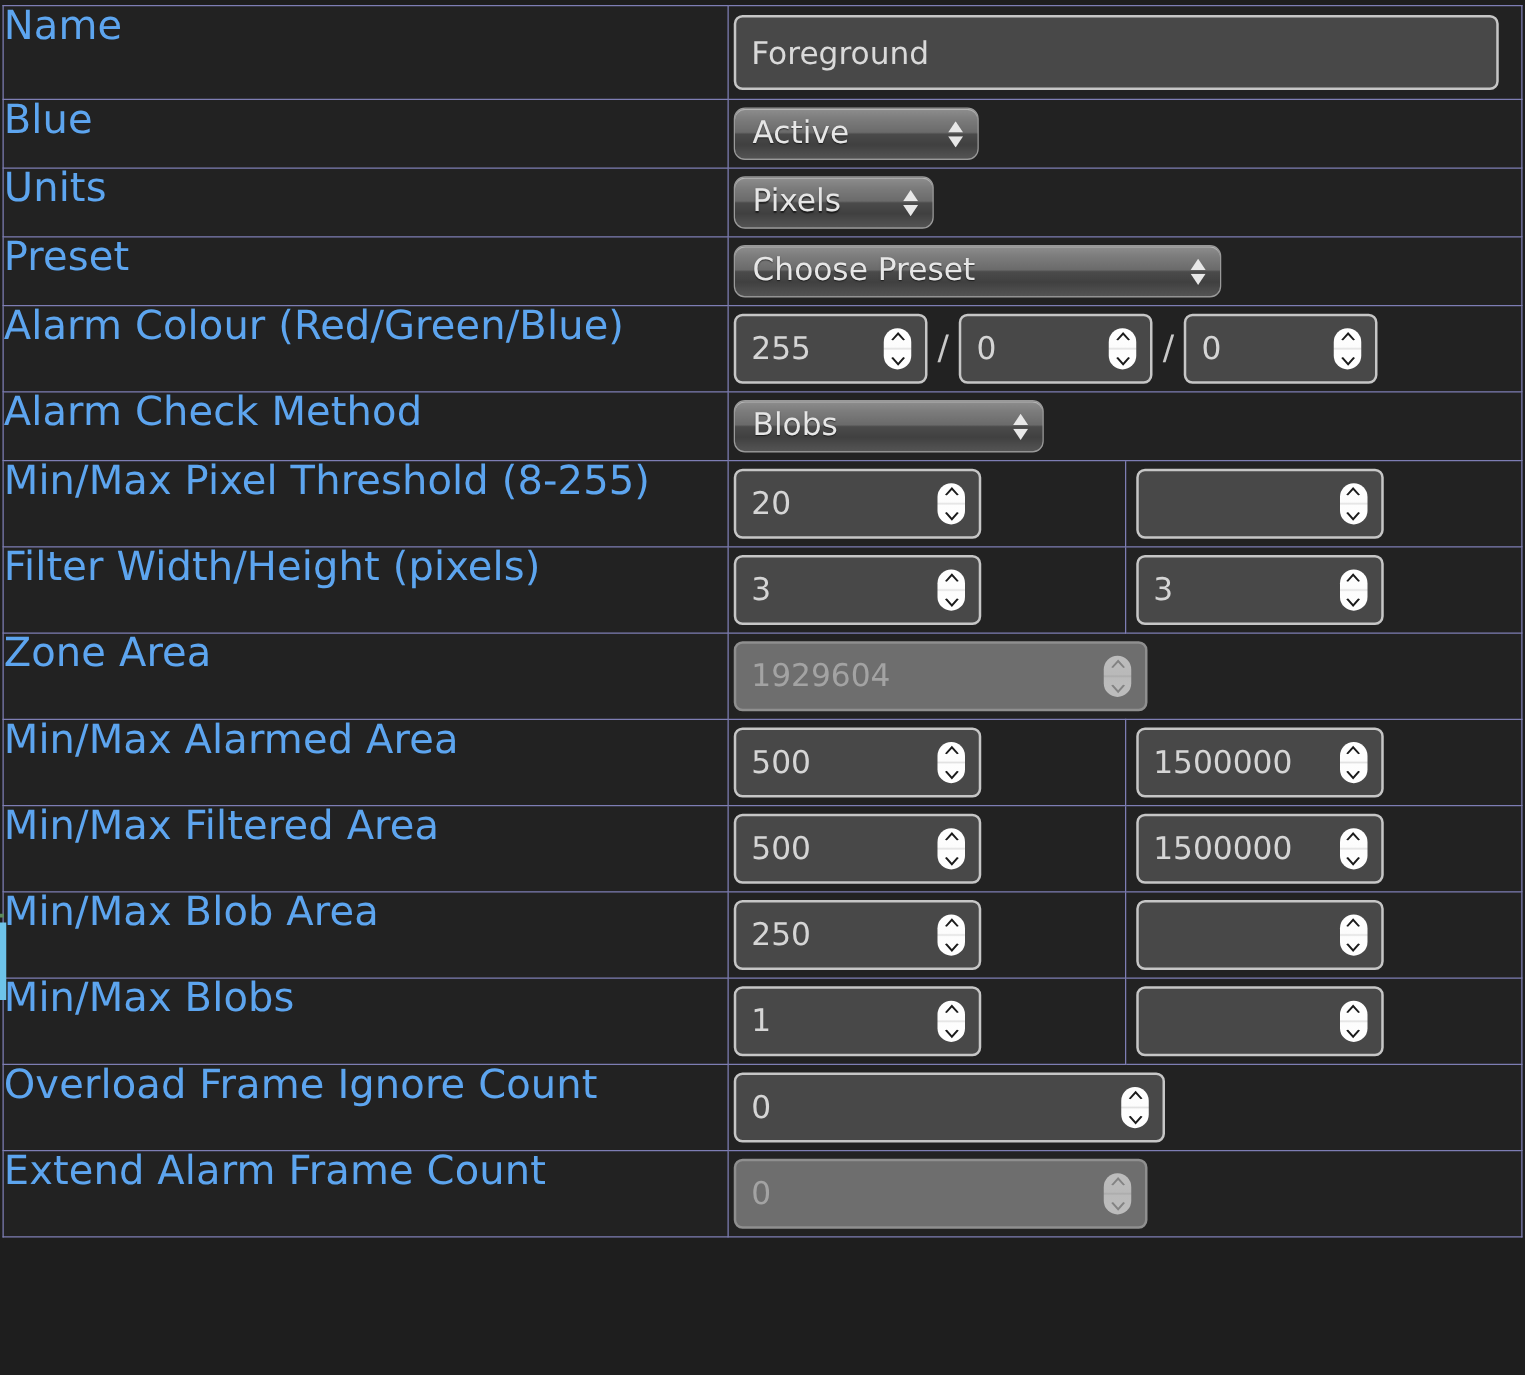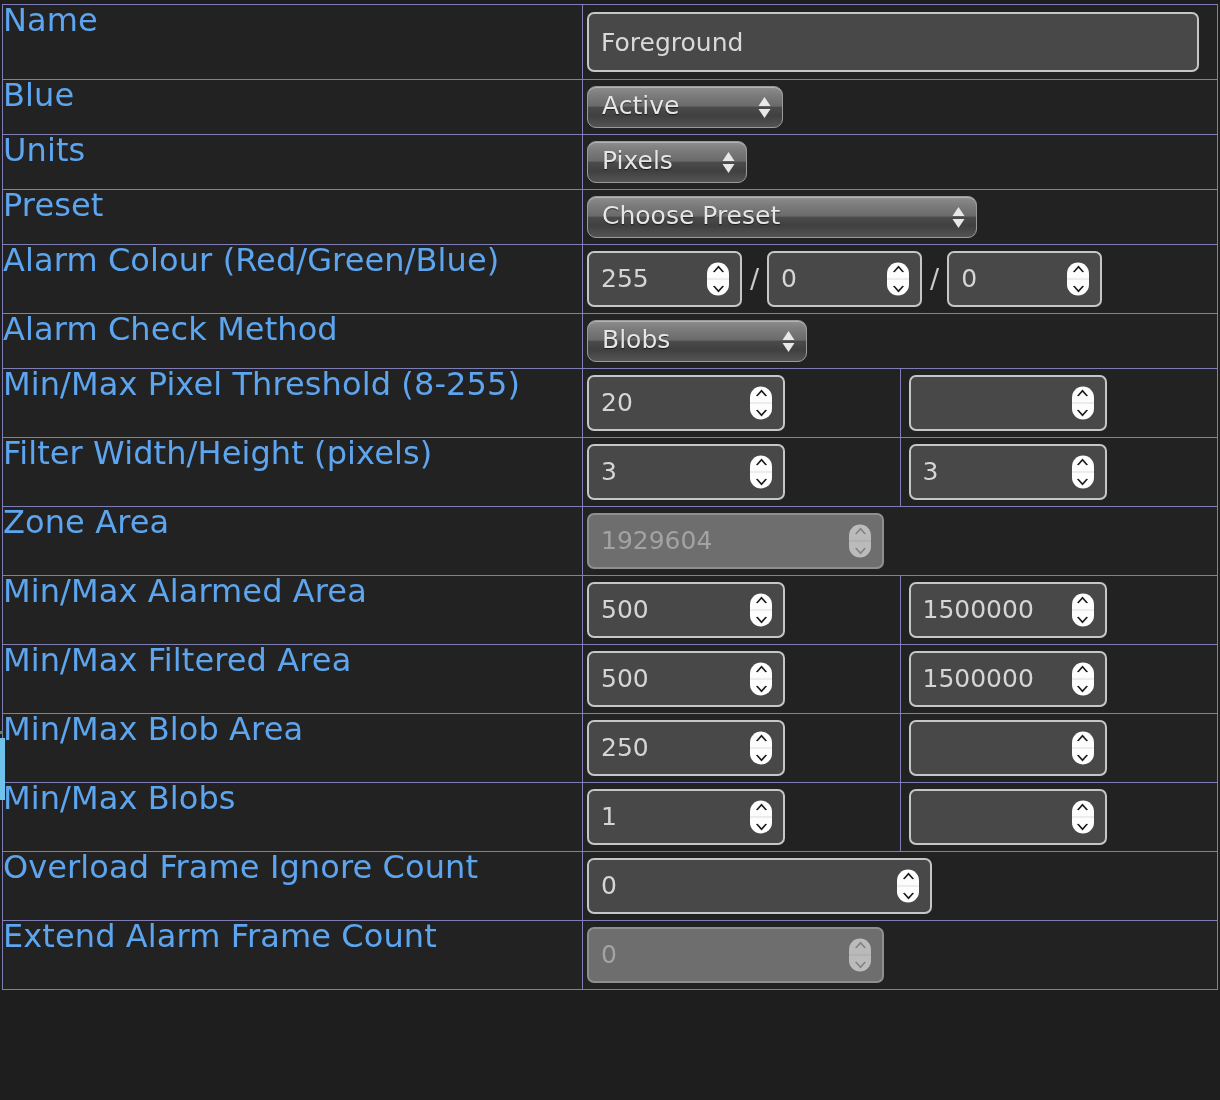--- a/index.html
+++ b/index.html
@@ -137,21 +137,21 @@
     justify-content: space-between;
     padding: 2px 0;
     box-sizing: border-box;
   }
   .num-field .spin svg { display: block; }
 
   
   .num-field.w-rgb   { width: 155px; }
   .num-field.w-col   { width: 198px; }
   .num-field.w-wide  { width: 345px; }
-  .num-field.w-zone  { width: 297px; padding-left: 41px; }
+  .num-field.w-zone  { width: 331px; padding-left: 41px; }
 
   
   .num-field.disabled {
     background: #6e6e6e;
     border-color: #8f8f8f;
   }
   .num-field.disabled .num-val { color: #a3a3a3; }
   .num-field.disabled .spin {
     background: linear-gradient(to bottom, #d3d3d3 0%, #cfcfcf 46%, #bdbdbd 50%, #d0d0d0 54%, #d3d3d3 100%);
     opacity: 0.78;
@@ -209,21 +209,21 @@
     flex-direction: column;
     align-items: center;
     justify-content: center;
     gap: 3px;
   }
   .sel .sel-arrows svg { display: block; }
 
   .sel.w-type   { width: 196px; }
   .sel.w-preset { width: 390px; }
   .sel.w-units  { width: 160px; }
-  .sel.w-method { width: 220px; padding-left: 23px; }
+  .sel.w-method { width: 248px; padding-left: 23px; }
 </style>
 </head>
 <body>
 
 <div id="zone-form">
 
   <div class="edge-dot" style="top:731px"></div>
   <div class="edge-indicator"></div>
 
   <table class="zone-table">

